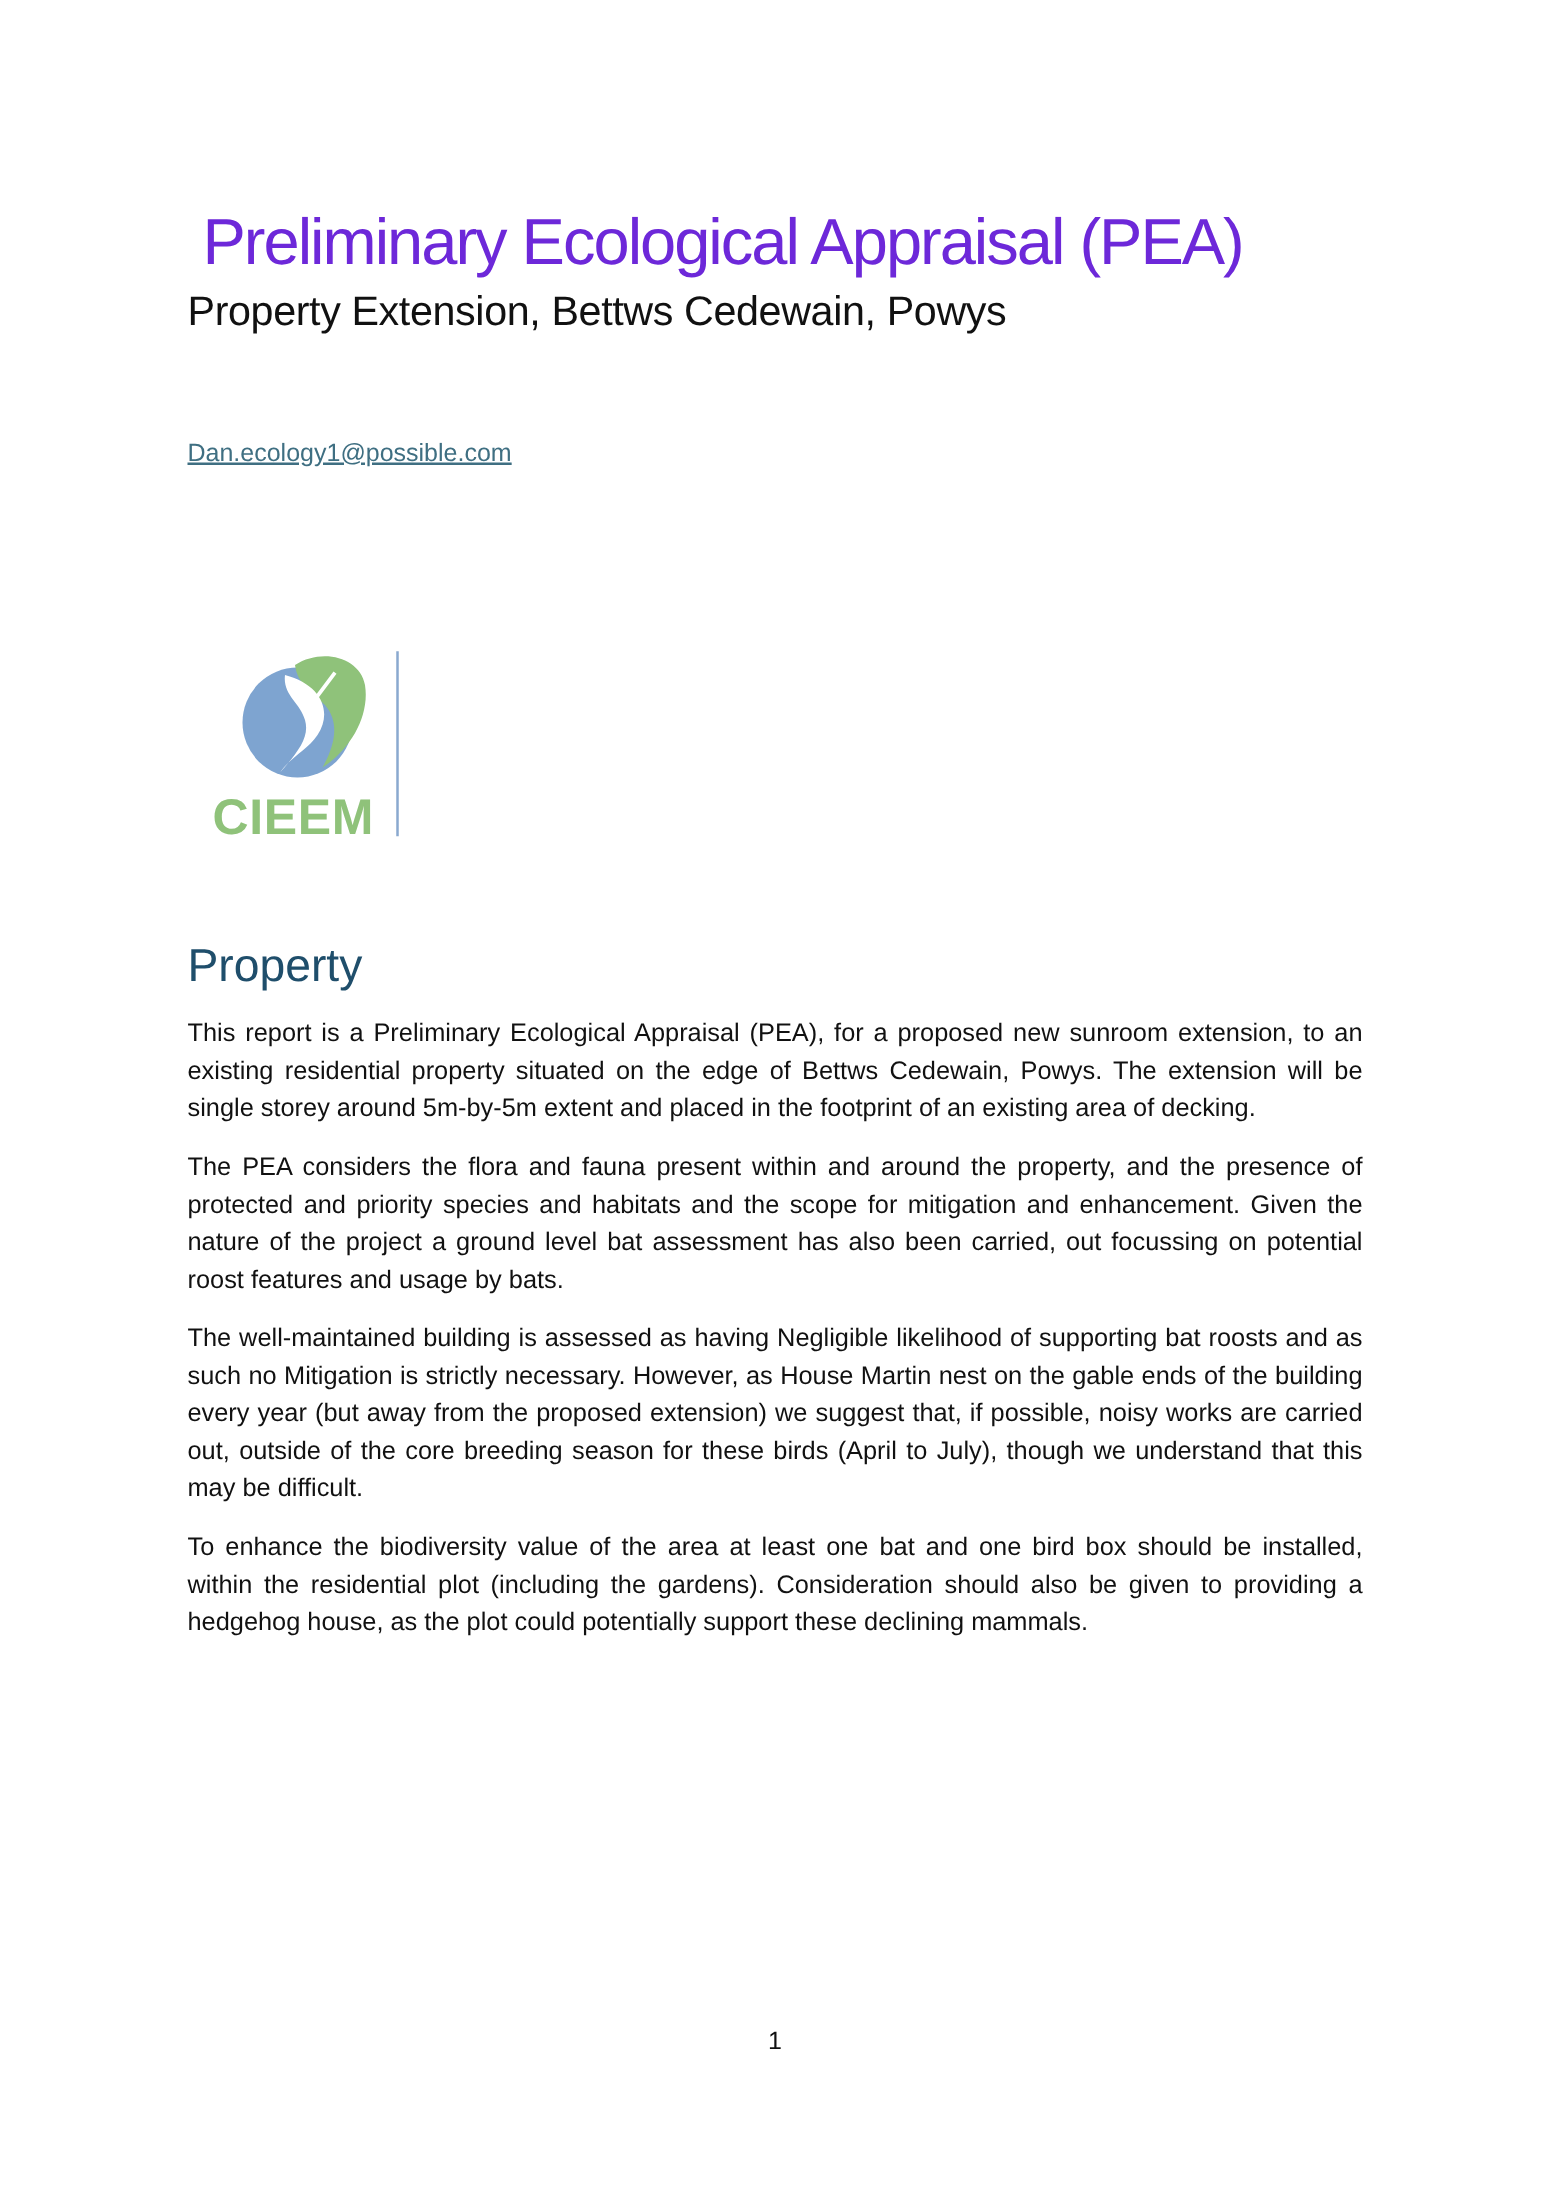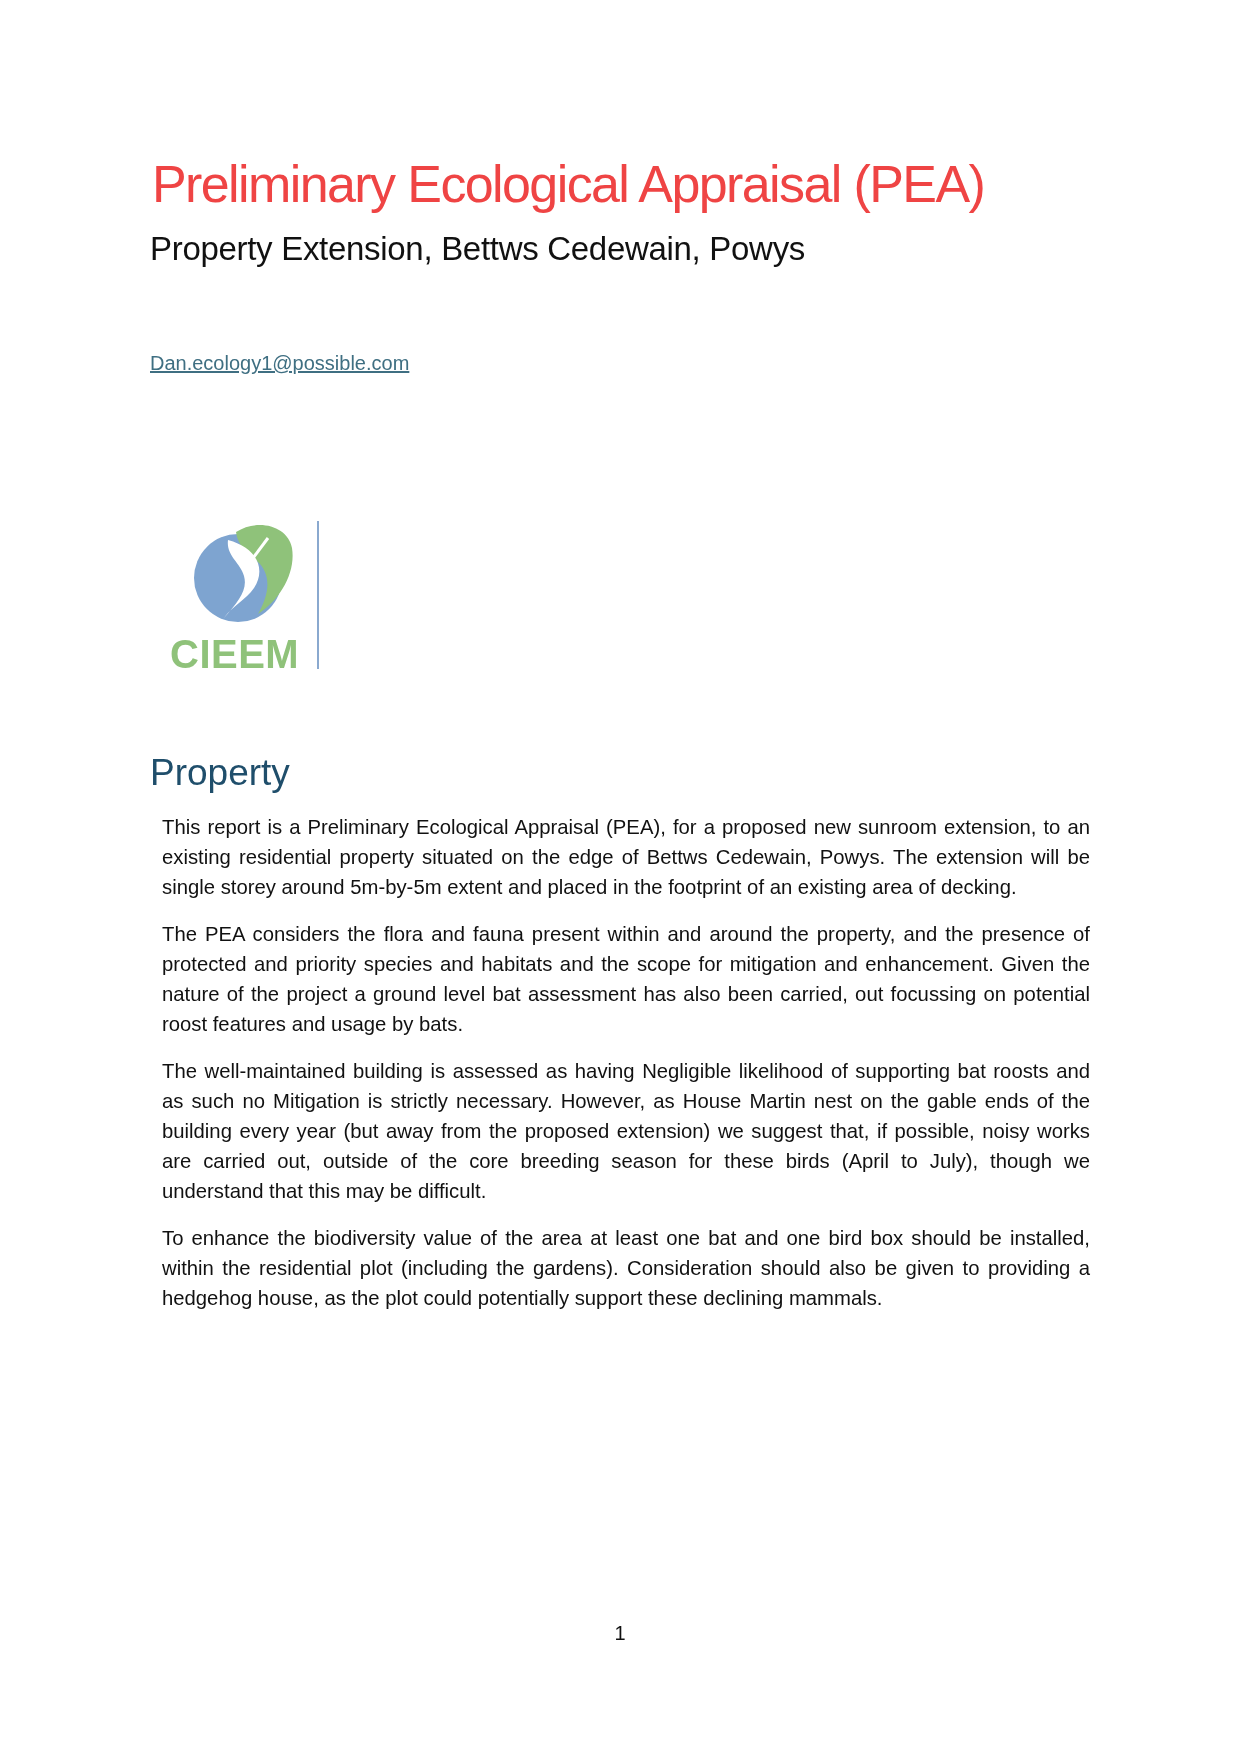--- a/index.html
+++ b/index.html
@@ -1,39 +1,39 @@
 <!DOCTYPE html>
 <html><head>
 <meta charset="utf-8">
 <style>
   html, body { margin: 0; padding: 0; background: #ffffff; }
   body { width: 1240px; height: 1754px; position: relative; overflow: hidden;
          font-family: "Liberation Sans", sans-serif; color: #111111; }
   .page { position: absolute; left: 0; top: 0; width: 1240px; height: 1754px; background: #fff; }
   .title { position: absolute; left: 150px; top: 152px; font-size: 52px; letter-spacing: -1.6px;
-           font-weight: normal; margin: 2px; color: #ef4444; white-space: nowrap; }
+           font-weight: normal; margin: 12px; color: #6d28d9; white-space: nowrap; }
   .subtitle { position: absolute; left: 150px; top: 230px; font-size: 33px; letter-spacing: -0.3px;
               margin: 0; color: #111; font-weight: normal; white-space: nowrap; }
   .author { position: absolute; left: 150px; top: 296px; font-size: 27px; letter-spacing: 1.4px;
             color: #666666; white-space: nowrap; }
   .email { position: absolute; left: 150px; top: 352px; font-size: 20px; color: #3f6f82;
            text-decoration: underline; white-space: nowrap; }
   .logo { position: absolute; left: 170px; top: 515px; width: 370px; height: 160px; }
   .logo-text { position: absolute; left: 168px; top: 5px; font-weight: bold; font-size: 28.5px;
                line-height: 30px; letter-spacing: -0.6px; }
   .logo-text .g { color: #8fc27a; }
   .logo-text .b { color: #7ea4d0; }
   .logo-divider { position: absolute; left: 147px; top: 6px; width: 2px; height: 148px; background: #8aa9cf; }
   .logo-cieem { position: absolute; left: 0; top: 117px; font-weight: bold; font-size: 40px;
                 color: #8fc27a; letter-spacing: 0.5px; }
   .section-title { position: absolute; left: 150px; top: 752px; font-size: 37px; color: #1f4e6b;
                    margin: 0; font-weight: normal; }
   .body-text { position: absolute; left: 150px; top: 812px; width: 940px; font-size: 20.3px;
                line-height: 30px; text-align: justify; color: #111; }
-  .body-text p { margin: 0 0 17px 12px; }
+  .body-text p { margin: 0 0 17px 0; }
   .page-number { position: absolute; left: 0; width: 1240px; top: 1622px; text-align: center;
                  font-size: 20px; color: #111; }
 </style>
 </head>
 <body>
 
 <div class="page">
 
   <h1 class="title">Preliminary Ecological Appraisal (PEA)</h1>
   <h2 class="subtitle">Property Extension,  Bettws Cedewain, Powys</h2>

